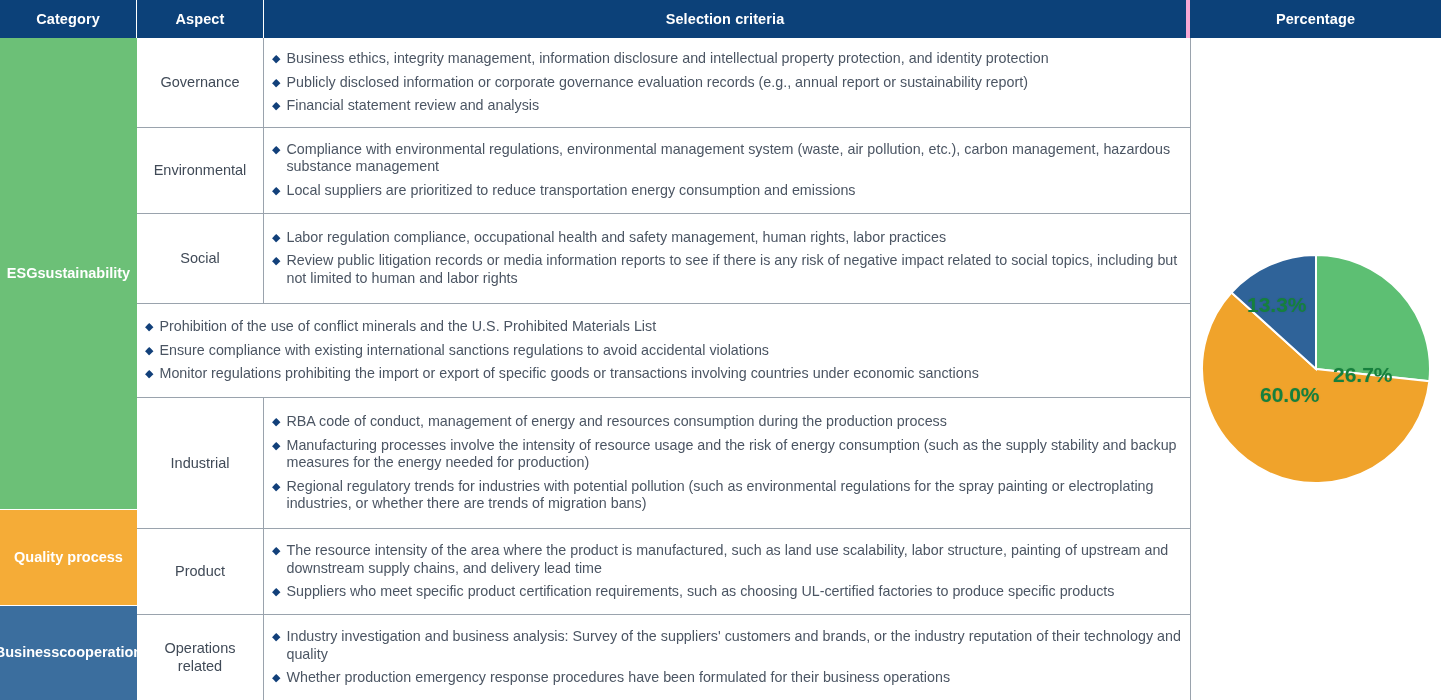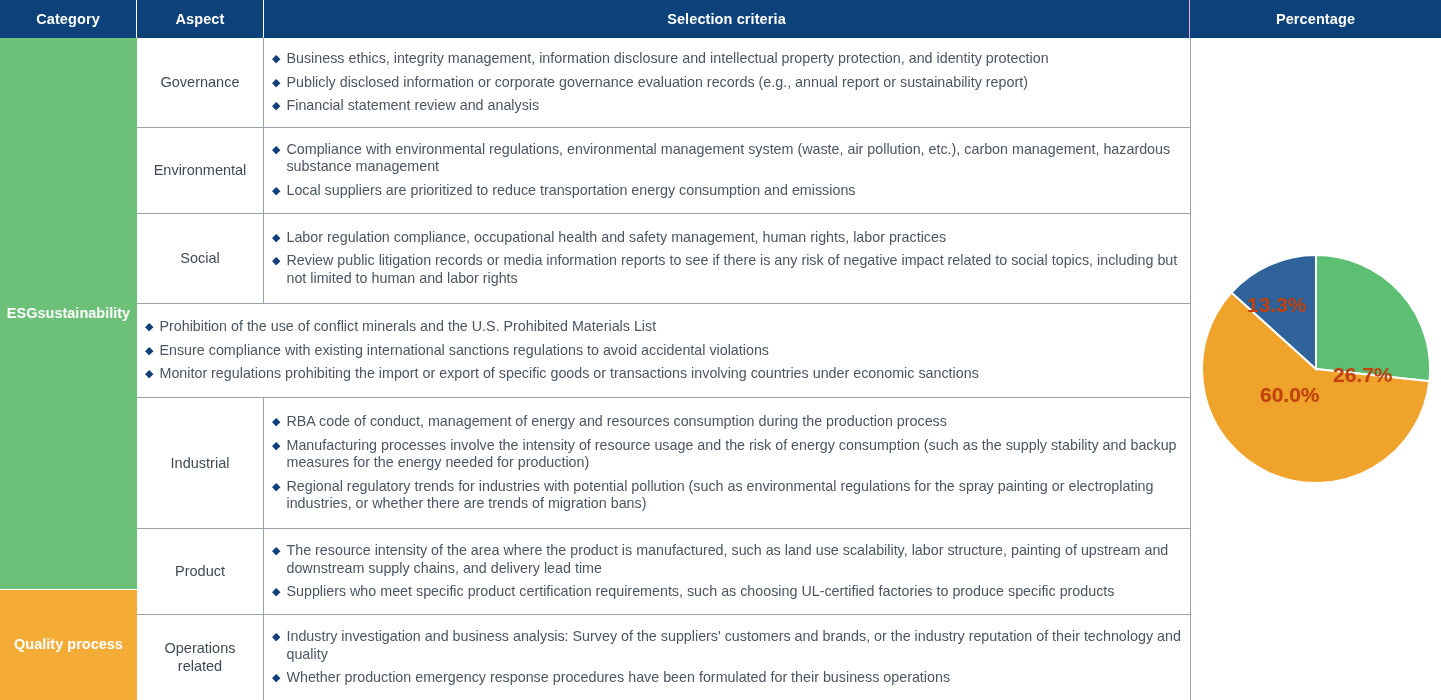--- a/index.html
+++ b/index.html
@@ -25,21 +25,21 @@
     background:#0C4179;
     color:#ffffff;
     font-weight:bold;
     font-size:14.5px;
     display:flex;align-items:center;justify-content:center;
     box-sizing:border-box;
     letter-spacing:.1px;
   }
   .th.c-cat{width:137px;border-right:1px solid #ffffff;}
   .th.c-asp{width:127px;border-right:1px solid #ffffff;}
-  .th.c-sel{width:926px;border-right:1px solid #f9a8d4;}
+  .th.c-sel{width:926px;border-right:4px solid #f9a8d4;}
   .th.c-pct{width:251px;}
 
   
   .tbody{
     display:flex;
     flex:1 1 auto;
     min-height:0;
   }
   .col-cat{width:137px;flex:0 0 137px;display:flex;flex-direction:column;}
   .col-mid{width:1053px;flex:0 0 1053px;display:flex;flex-direction:column;}
@@ -104,21 +104,21 @@
     margin-right:6px;
     flex:0 0 auto;
   }
   .bullet .txt{flex:1 1 auto;}
 
   
   .pie-wrap{position:relative;width:232px;height:232px;}
   svg.pie{display:block;width:232px;height:232px;}
   .pie-label{
     position:absolute;
-    color:#c2410c;
+    color:#15803d;
     font-weight:bold;
     font-size:21px;
     text-shadow:0 0 2px rgba(0,0,0,.12);
     white-space:nowrap;
   }
   #lbl0{left:133px;top:92px;margin-top:18px;}
   #lbl1{left:60px;top:130px;}
   #lbl2{left:47px;top:40px;}
 </style>
 </head>
@@ -136,20 +136,25 @@
   <div class="tbody">
 
     <div class="col-cat" id="cat-col">
         <div class="cat" style="background: rgb(108, 192, 119); flex: 5 1 0px;">
           <span>ESG</span>
           <br>
           <span>sustainability</span>
         </div>
         <div class="cat" style="background: rgb(245, 172, 55); flex: 1 1 0px;">
           <span>Quality process</span>
+        </div>
+        <div class="cat" style="background: rgb(59, 110, 158); flex: 1 1 0px;">
+          <span>Business</span>
+          <br>
+          <span>cooperation</span>
         </div>
       </div>
 
     <div class="col-mid" id="mid-col">
         <div class="row" style="flex: 82 1 0px;">
           <div class="aspect">Governance</div>
           <div class="criteria">
             <div class="bullet">
               <span class="dia">◆</span>
               <span class="txt">Business ethics, integrity management, information disclosure and intellectual property protection, and identity protection</span>

